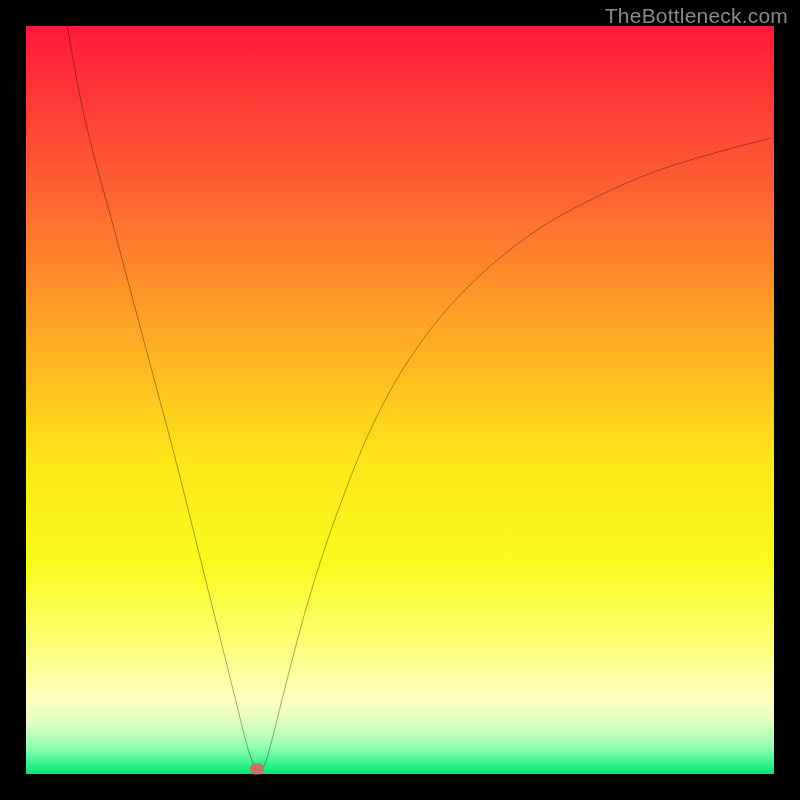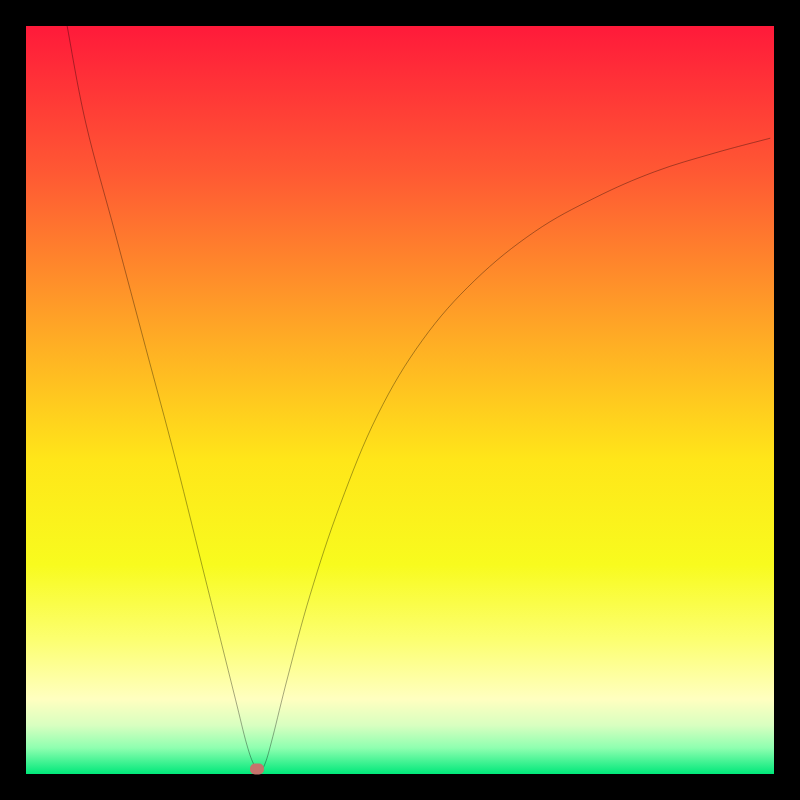--- a/index.html
+++ b/index.html
@@ -83,13 +83,14 @@
     </svg>
 
     <svg class="curve-svg" viewBox="0 0 100 100" preserveAspectRatio="none">
       <path id="curve-path" d="M 5.5 0 C 5.95 2.34, 6.83 7.96, 8 13 C 9.17 18.04, 10.56 22.599999999999998, 12 28 C 13.44 33.4, 14.56 37.60000000000001, 16 43.00000000000001 C 17.44 48.400000000000006, 18.56 52.42, 20 58 C 21.44 63.58, 22.92 69.68, 24 74 C 25.08 78.32, 25.28 79.12, 26 82 C 26.72 84.88, 27.370000000000005 87.48, 28.000000000000004 90 C 28.630000000000003 92.52, 29.05 94.416, 29.5 96 C 29.95 97.584, 30.176 98.17, 30.5 98.8 C 30.824 99.42999999999999, 31.03 99.554, 31.3 99.5 C 31.57 99.446, 31.694 99.31, 32 98.5 C 32.306 97.69, 32.46 97.07, 33 95 C 33.54 92.93, 34.1 90.42, 35 87 C 35.9 83.58, 36.74 80.14, 38 76 C 39.26 71.86, 40.38 68.32, 42 64 C 43.62 59.68, 45.02 55.96, 47 52 C 48.98 48.04, 50.66 45.24000000000001, 53 42.00000000000001 C 55.34 38.760000000000005, 57.3 36.61, 60 34 C 62.7 31.39, 65.12 29.48, 68 27.5 C 70.88 25.52, 73.12 24.44, 76 23 C 78.88 21.56, 81.12 20.58, 84 19.5 C 86.88 18.42, 89.21 17.81, 92 17 C 94.79 16.19, 98.15 15.36, 99.5 15" fill="none" stroke="#000000" stroke-width="0.35" vector-effect="non-scaling-stroke"></path>
     </svg>
 
     <div class="marker" id="marker" style="left: 231.132px; top: 742.764px; background: rgb(198, 115, 108);"></div>
 
   </div>
 
+  <div class="watermark">TheBottleneck.com</div>
 </div>
 
 </body></html>

